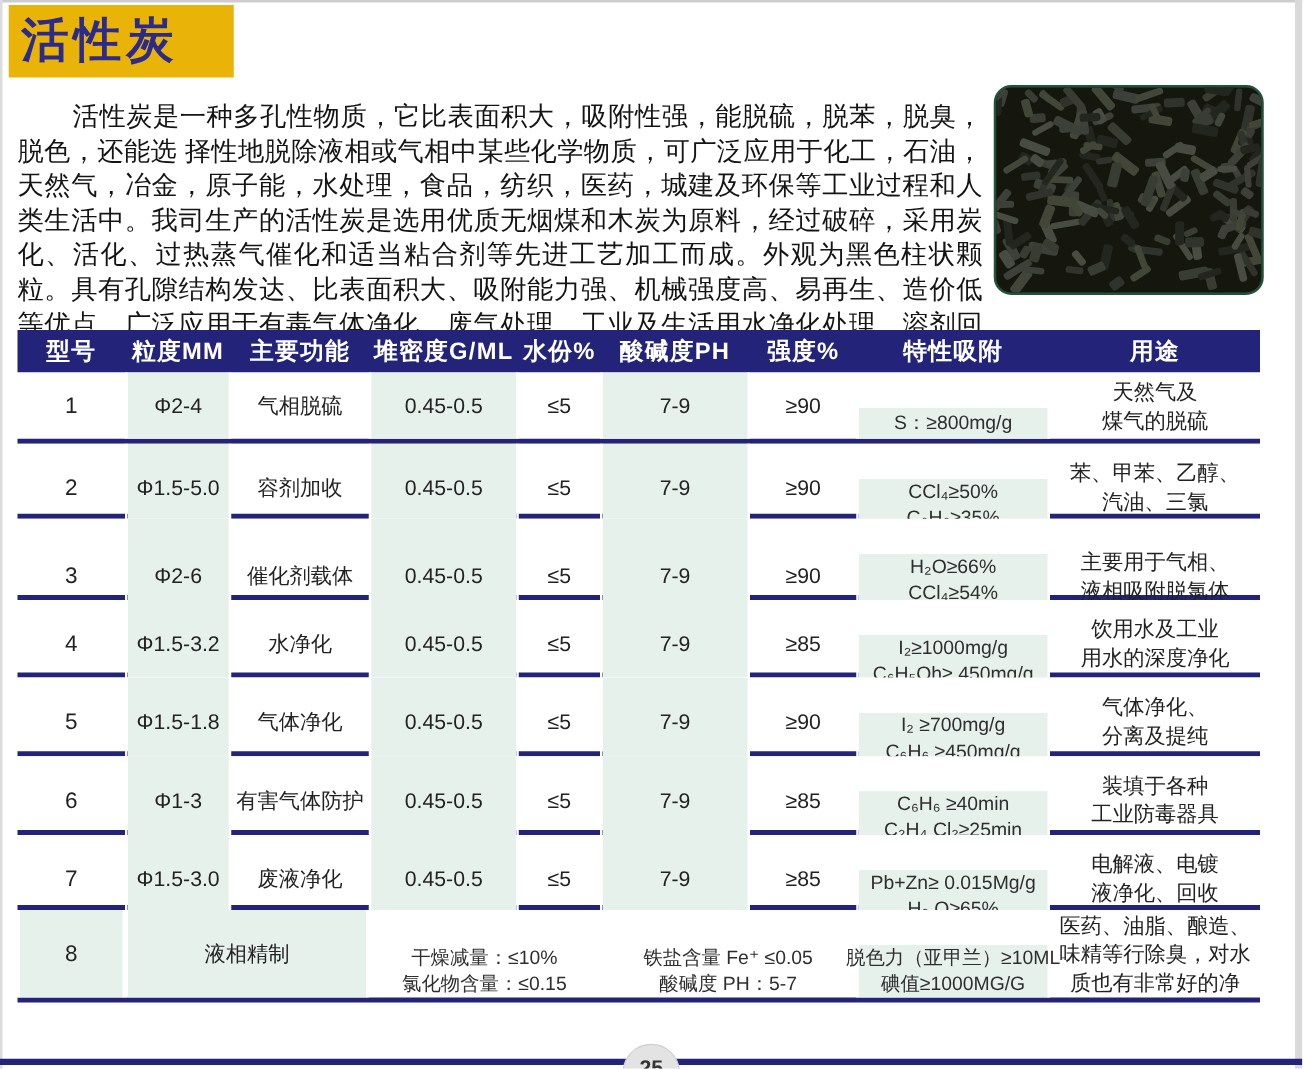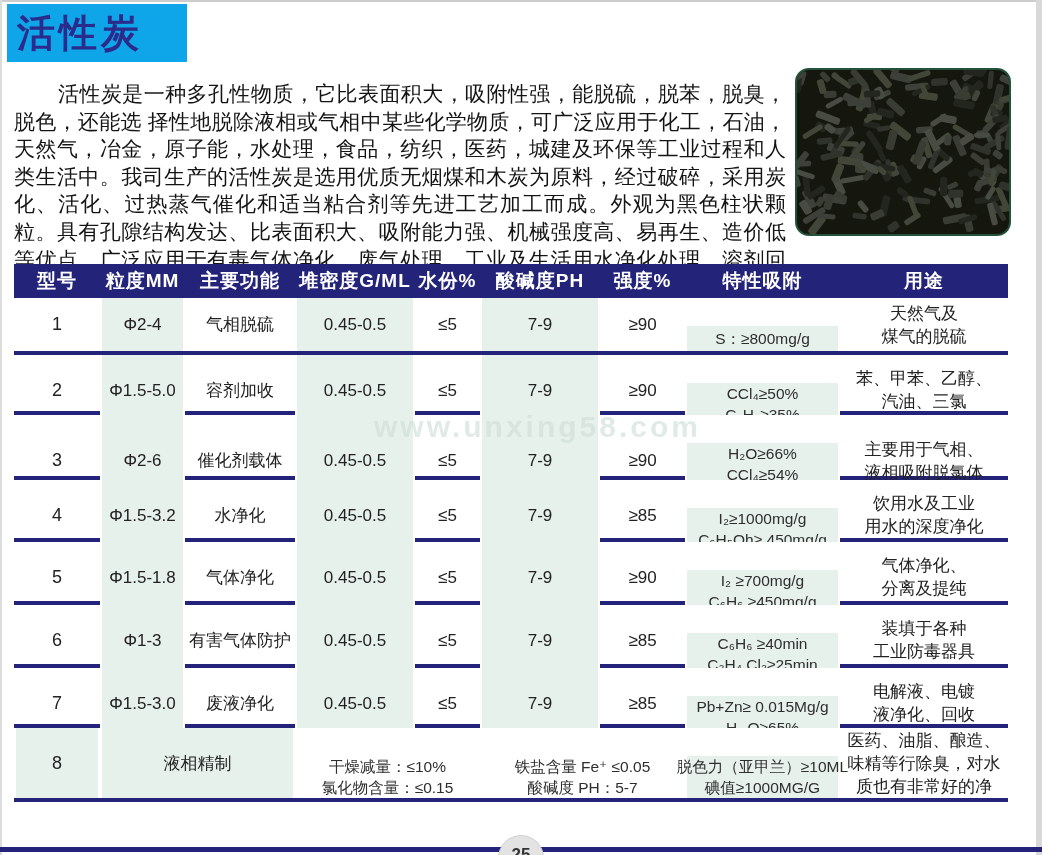--- a/index.html
+++ b/index.html
@@ -5,21 +5,21 @@
   html,body{margin:0;padding:0;background:#fff;}
   .page{
     position:relative;width:1042px;height:855px;overflow:hidden;background:#fff;
     font-family:"Liberation Sans","DejaVu Sans",sans-serif;color:#1b1b1b;
   }
   .edge-top{position:absolute;top:0;left:0;width:100%;height:2px;background:#cdcdcd;}
   .edge-left{position:absolute;top:0;left:0;width:2px;height:100%;background:#dcdcdc;}
   .edge-right{position:absolute;top:0;right:0;width:6px;height:100%;background:#d9d9d9;}
 
   .title-box{
-    position:absolute;left:7px;top:4px;width:180px;height:58px;background:#0ea5e9;
+    position:absolute;left:7px;top:4px;width:180px;height:58px;background:#eab308;
     display:flex;align-items:center;padding-left:10px;box-sizing:border-box;
   }
   .title-box h1{
     margin:0;font-size:38px;font-weight:bold;color:#2b2b8c;letter-spacing:4px;line-height:1;
   }
 
   .intro{
     position:absolute;left:14px;top:80px;width:772px;margin:0;
     font-size:21px;line-height:27.6px;text-align:justify;text-indent:2.1em;color:#141414;
   }
@@ -244,21 +244,20 @@
         <rect x="1.2511893144115742" y="136.5746279119396" width="14.979744079047695" height="8.184723621320316" rx="2.5" fill="#474b42" transform="rotate(58 8.741061353935422 140.66698972259974)"></rect>
         <rect x="71.0422748881589" y="45.39981300076461" width="15.64348513895808" height="5.449472289974556" rx="2.5" fill="#424639" transform="rotate(7 78.86401745763794 48.124549145751885)"></rect>
         <rect x="56.93485592721723" y="95.65166457539968" width="15.702575678798638" height="5.69768859315556" rx="2.5" fill="#424639" transform="rotate(57 64.78614376661655 98.50050887197746)"></rect>
         <rect x="-5.326452037937218" y="0.9160209693554888" width="13.604171069154596" height="8.34756609278152" rx="2.5" fill="#3c4038" transform="rotate(145 1.4756334966400795 5.089804015746249)"></rect>
         <rect x="67.99454830772922" y="21.179317337078658" width="16.93278232539668" height="6.59086876855738" rx="2.5" fill="#23261f" transform="rotate(177 76.46093947042756 24.474751721357347)"></rect>
         <rect x="-7.1572012115070605" y="93.15940748954164" width="21.723890131210858" height="5.748438963316586" rx="2.5" fill="#3c4038" transform="rotate(178 3.7047438540983686 96.03362697119992)"></rect>
       </svg>
   </div>
 
   <div class="spec-table">
-    <div class="watermark">www.unxing58.com</div>
     <div class="thead" id="thead" style="grid-template-columns: 86px 85px 110px 120px 65px 120px 85px 155px 168px;">
         <div class="th">型号</div>
         <div class="th">粒度MM</div>
         <div class="th">主要功能</div>
         <div class="th">堆密度G/ML</div>
         <div class="th">水份%</div>
         <div class="th">酸碱度PH</div>
         <div class="th">强度%</div>
         <div class="th">特性吸附</div>
         <div class="th">用途</div>

